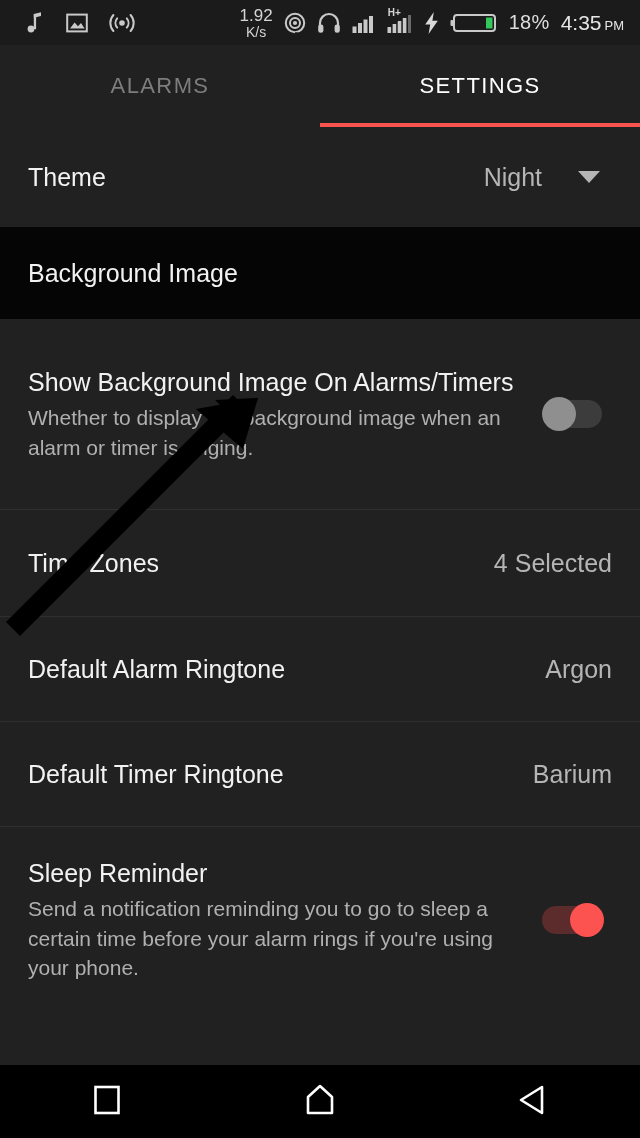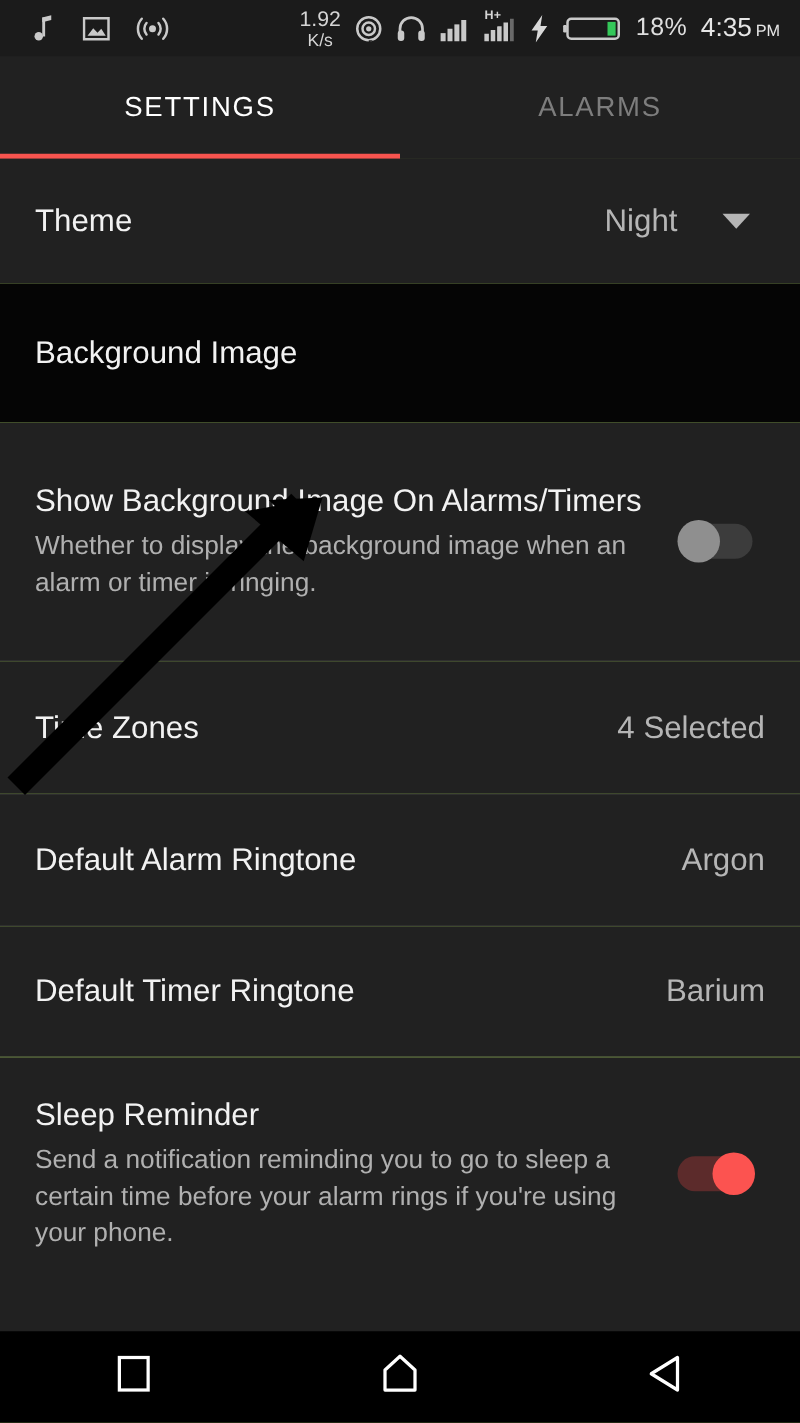--- a/index.html
+++ b/index.html
@@ -58,21 +58,21 @@
   }
   .tab.active { color:#ffffff; }
   .tab-underline {
     position:absolute;
     left:0; right:0; bottom:0;
     height:4px;
     background:#f8544f;
   }
 
   
-  .list { background:#bef264; }
+  .list { background:#7f1d1d; }
   .row {
     position:relative;
     padding:0 28px;
     display:flex;
     align-items:center;
     background:#212121;
   }
   .row .texts { flex:1; padding-right:14px; }
   .row .title {
     font-size:25px;
@@ -96,21 +96,21 @@
   .row-theme .value { margin-right:36px; }
   .caret {
     width:0; height:0;
     border-left:11px solid transparent;
     border-right:11px solid transparent;
     border-top:12px solid #b5b5b5;
     margin-right:12px;
   }
 
   .row-bgimage {
-    height:111px;
+    height:92px;
     background:#050505;
   }
   .row-showbg { height:190px; align-items:center; }
   .row-tz { height:106px; }
   .row-ringtone { height:104px; }
   .row-sleep { height:186px; }
 
   
   .toggle {
     position:relative;
@@ -243,26 +243,26 @@
       </span>
       <span class="sb-battery-pct">18%</span>
       <span class="sb-clock">
         <span>4:35</span>
         <span class="ampm">PM</span>
       </span>
     </div>
   </div>
 
   <div class="tabs">
+    <div class="tab">
+      <span>ALARMS</span>
+    </div>
     <div class="tab active">
       <span>SETTINGS</span>
       <span class="tab-underline"></span>
-    </div>
-    <div class="tab">
-      <span>ALARMS</span>
     </div>
   </div>
 
   <div class="list">
 
     <div class="row row-theme">
       <div class="texts">
         <div class="title">Theme</div>
       </div>
       <div class="value">Night</div>

